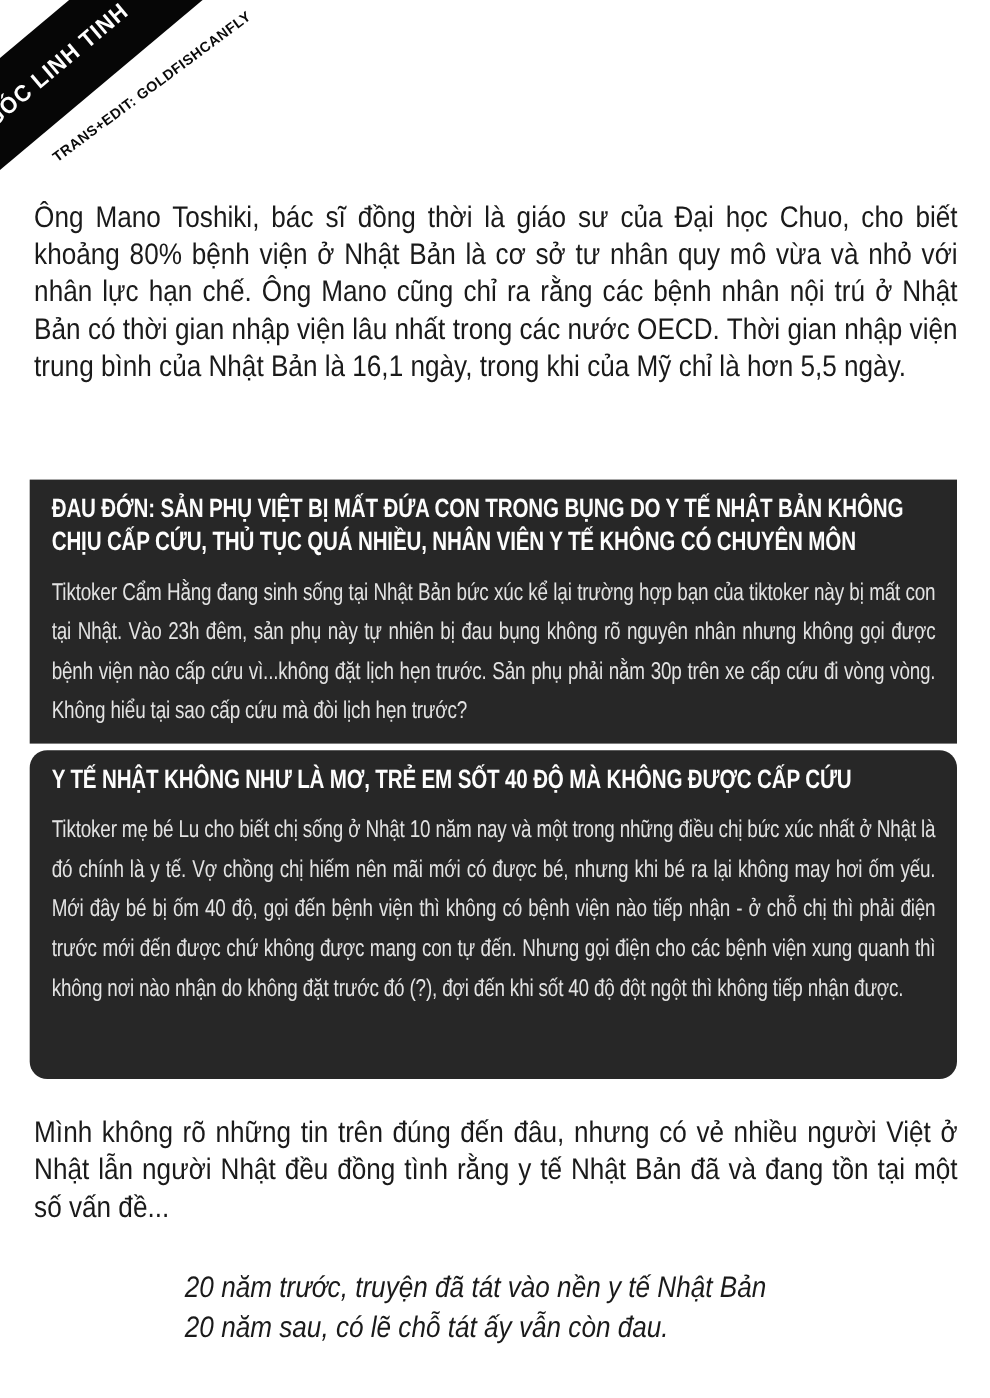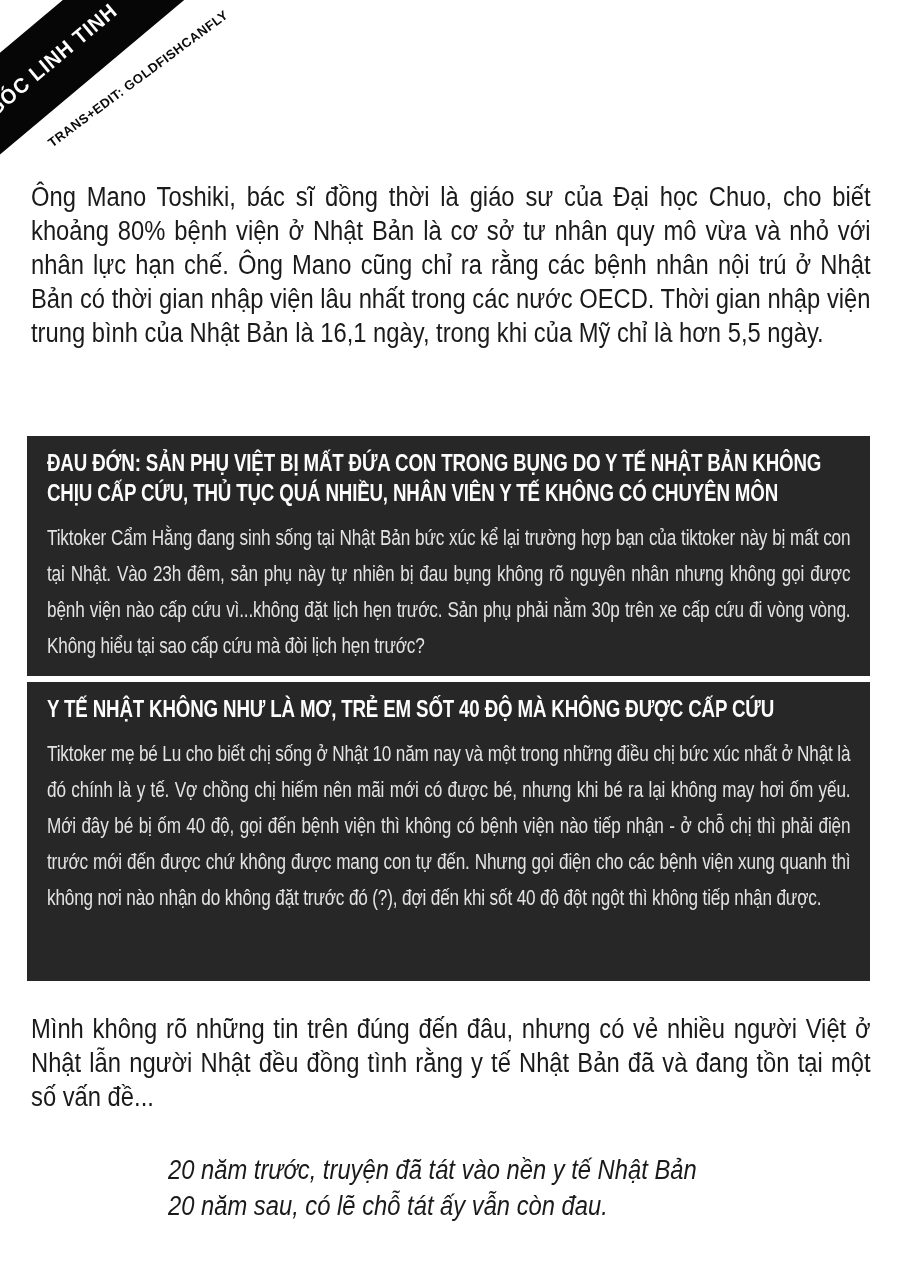--- a/index.html
+++ b/index.html
@@ -84,21 +84,21 @@
   .news-card {
     position: absolute;
     left: 27px;
     width: 843px;
     background: #272727;
     padding: 12px 20px;
     box-sizing: border-box;
     overflow: hidden;
   }
   .card-1 { top: 436px; min-height: 228px; }
-  .card-2 { top: 682px; min-height: 299px; }
+  .card-2 { top: 682px; min-height: 299px; border-radius: 16px; }
   .news-card h2 {
     margin: 0;
     font-size: 24px;
     line-height: 30px;
     font-weight: bold;
     color: #fdfdfd;
     letter-spacing: -0.2px;
   }
   .news-card p {
     margin: 12px 0 0 0;

